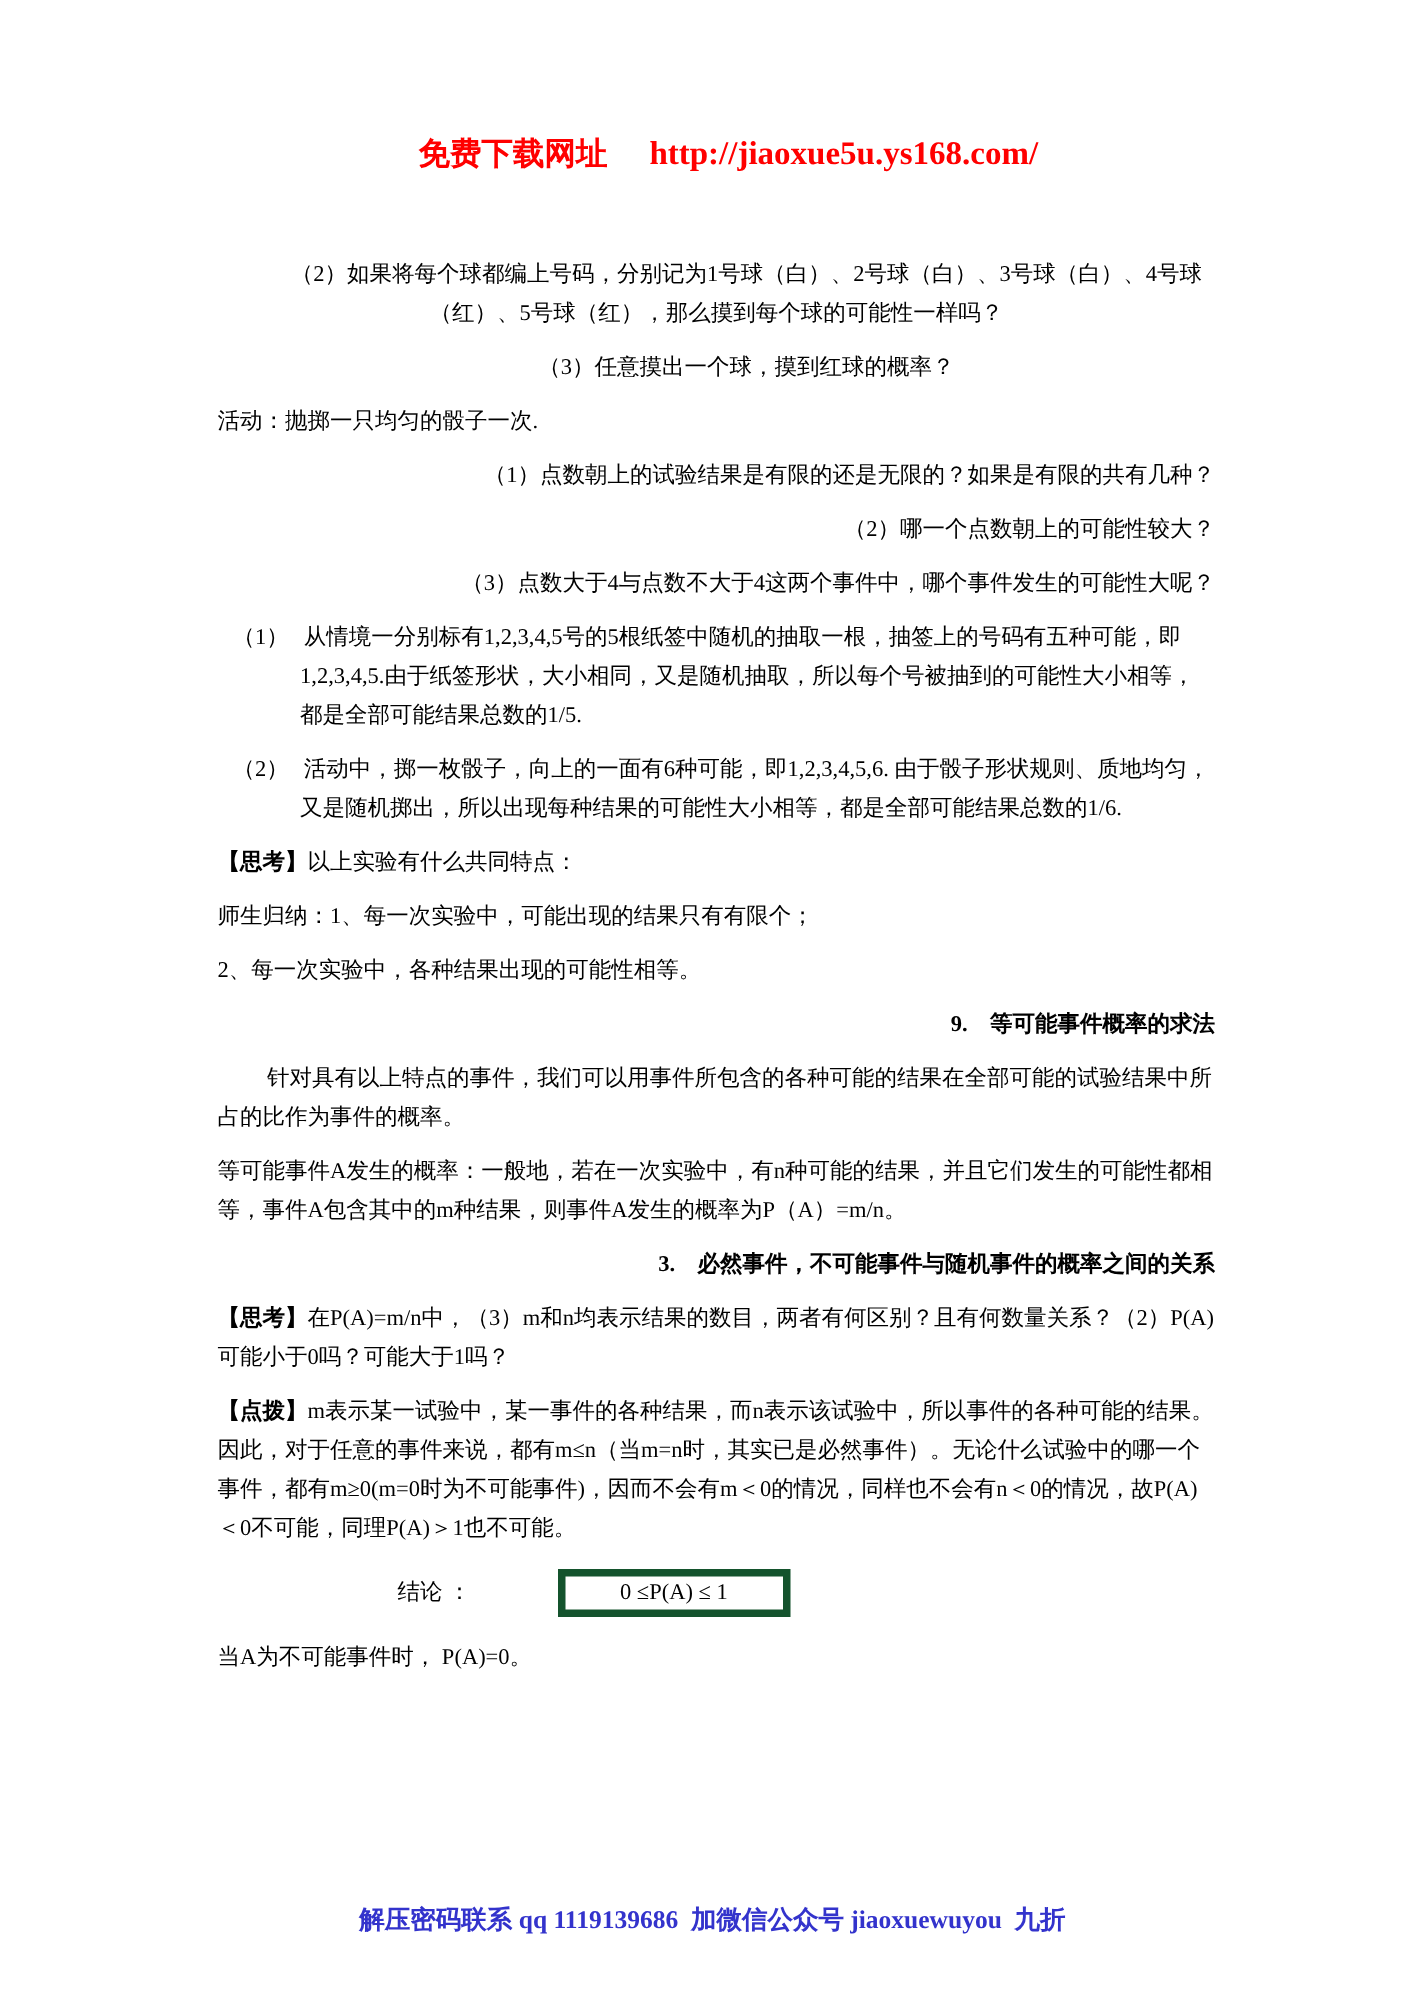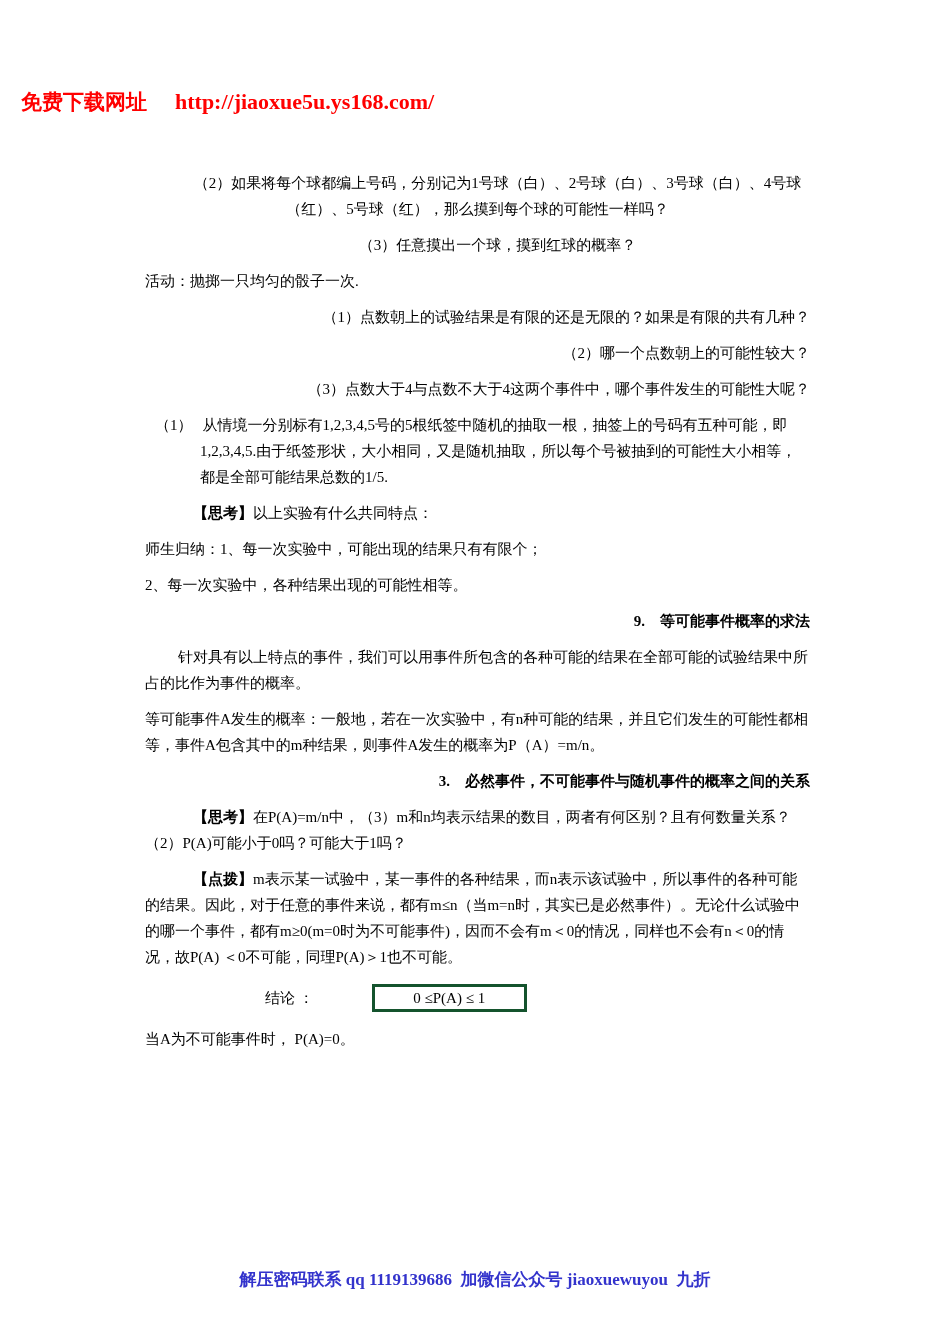--- a/index.html
+++ b/index.html
@@ -2,20 +2,21 @@
 <html><head>
 <meta charset="utf-8">
 <style>
   * { margin: 0; padding: 0; box-sizing: border-box; }
   html, body { background: #ffffff; }
   body { width: 950px; font-family: "Liberation Serif", "DejaVu Serif", serif; color: #000; }
   .page { position: relative; width: 950px; height: 1344px; background: #fff; overflow: hidden; }
 
   .doc-header {
     padding-top: 60px;
+    text-align: center;
     font-size: 21px;
     font-weight: bold;
     color: #ff0000;
     line-height: 28px;
     white-space: pre-wrap;
   }
   .doc-header .hdr-url { margin-left: 28px; font-size: 22px; }
 
   .content {
     padding: 26px 140px 0 145px;
@@ -24,31 +25,31 @@
   }
   .content p { margin: 0 0 10px 0; white-space: pre-wrap; }
 
   .ind { text-indent: 40px; text-align: center; }
   .heading { font-weight: bold; margin-top: 6px !important; }
   .sub { margin-left: 5px; text-align: right; }
 
   .hang { padding-left: 55px; text-indent: -45px; }
   .hang .hang-label { margin-right: 10px; }
 
-  .bold-prefix { font-weight: bold; margin-left: 48px; }
+  .bold-prefix { font-weight: bold; }
 
   .summary-1 { margin-left: 15px; }
   .summary-2 { margin-left: 105px; }
 
   .method { text-indent: 33px; }
 
   .conclusion-row { margin-left: 120px !important; margin-top: 14px !important; margin-bottom: 14px !important; }
   .conclusion-box {
     display: inline-block;
-    border: 3px solid #14532d;
+    border: 5px solid #14532d;
     min-width: 155px;
     text-align: center;
     padding: 0 10px;
     margin-left: 58px;
     line-height: 22px;
   }
 
   .special-2 { margin-left: 70px; }
 
   .doc-footer {
@@ -84,20 +85,21 @@
 
     <p class="sub">（1）点数朝上的试验结果是有限的还是无限的？如果是有限的共有几种？</p>
 
     <p class="sub">（2）哪一个点数朝上的可能性较大？</p>
 
     <p class="sub">（3）点数大于4与点数不大于4这两个事件中，哪个事件发生的可能性大呢？</p>
 
 
     <p class="hang"><span class="hang-label">（1）</span><span>从情境一分别标有1,2,3,4,5号的5根纸签中随机的抽取一根，抽签上的号码有五种可能，即1,2,3,4,5.由于纸签形状，大小相同，又是随机抽取，所以每个号被抽到的可能性大小相等，都是全部可能结果总数的1/5.</span></p>
 
+    <p class="hang"><span class="hang-label">（2）</span><span>活动中，掷一枚骰子，向上的一面有6种可能，即1,2,3,4,5,6. 由于骰子形状规则、质地均匀，又是随机掷出，所以出现每种结果的可能性大小相等，都是全部可能结果总数的1/6.</span></p>
 
     <p><span class="bold-prefix">【思考】</span><span>以上实验有什么共同特点：</span></p>
 
     <p class="summary-1">师生归纳：1、每一次实验中，可能出现的结果只有有限个；</p>
 
     <p class="summary-2">2、每一次实验中，各种结果出现的可能性相等。</p>
 
     <p class="heading sub">9.　等可能事件概率的求法</p>
 
     <p class="method">针对具有以上特点的事件，我们可以用事件所包含的各种可能的结果在全部可能的试验结果中所占的比作为事件的概率。</p>

